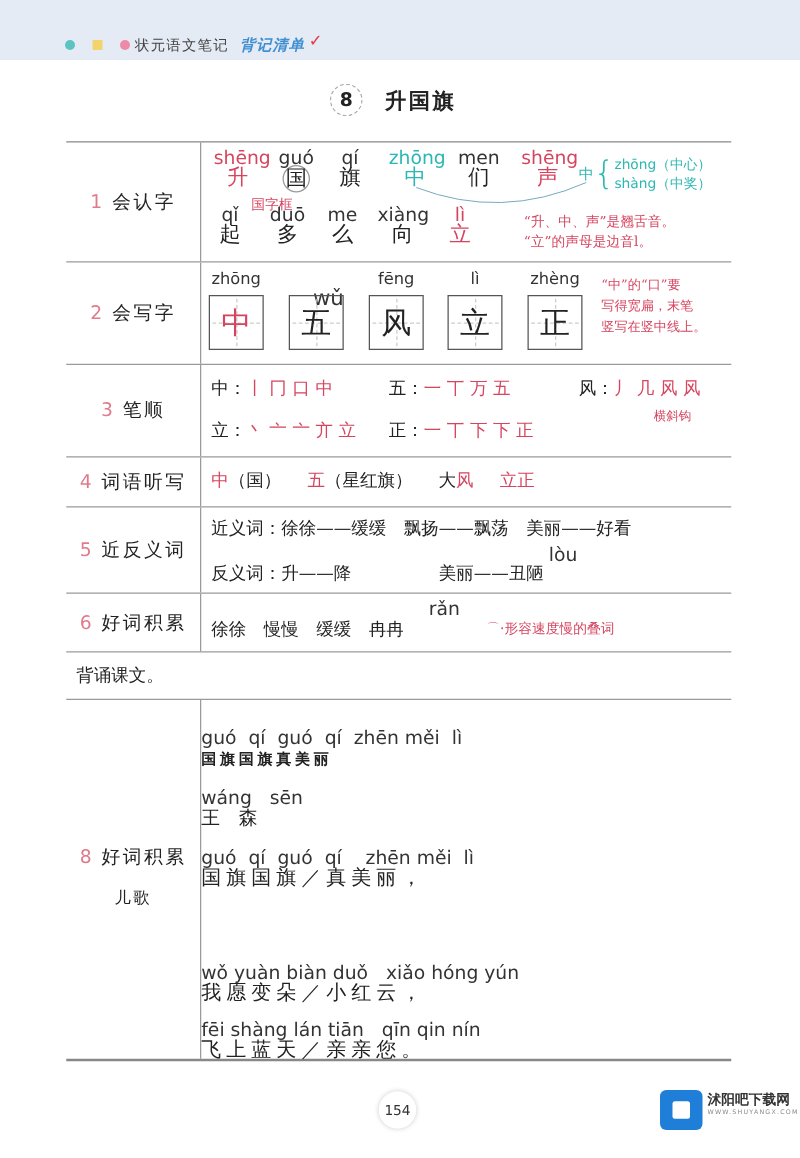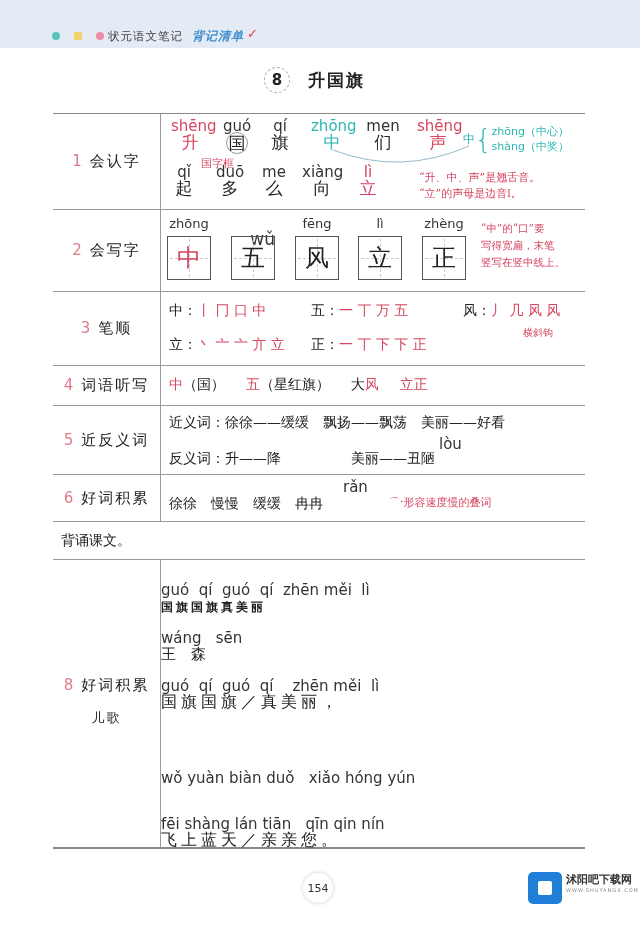--- a/index.html
+++ b/index.html
@@ -261,20 +261,21 @@
       <div class="poem-line" style="top:56px">
         <div class="py" style="white-space:pre">wáng   sēn</div>
         <div class="hz" style="font-size:15px">王　森</div>
       </div>
       <div class="poem-line" style="top:104px">
         <div class="py" style="white-space:pre">guó  qí  guó  qí    zhēn měi  lì</div>
         <div class="hz" style="font-size:16px;letter-spacing:4px">国旗国旗／真美丽，</div>
       </div>
       <div class="poem-line" style="top:196px">
         <div class="py" style="white-space:pre">wǒ yuàn biàn duǒ   xiǎo hóng yún</div>
+        <div class="hz" style="font-size:16px;letter-spacing:4px">我愿变朵／小红云，</div>
       </div>
       <div class="poem-line" style="top:242px">
         <div class="py" style="white-space:pre">fēi shàng lán tiān   qīn qin nín</div>
         <div class="hz" style="font-size:16px;letter-spacing:4px">飞上蓝天／亲亲您。</div>
       </div>
     </div>
   </div>
 </div>
 
 <div class="page-num">154</div>

